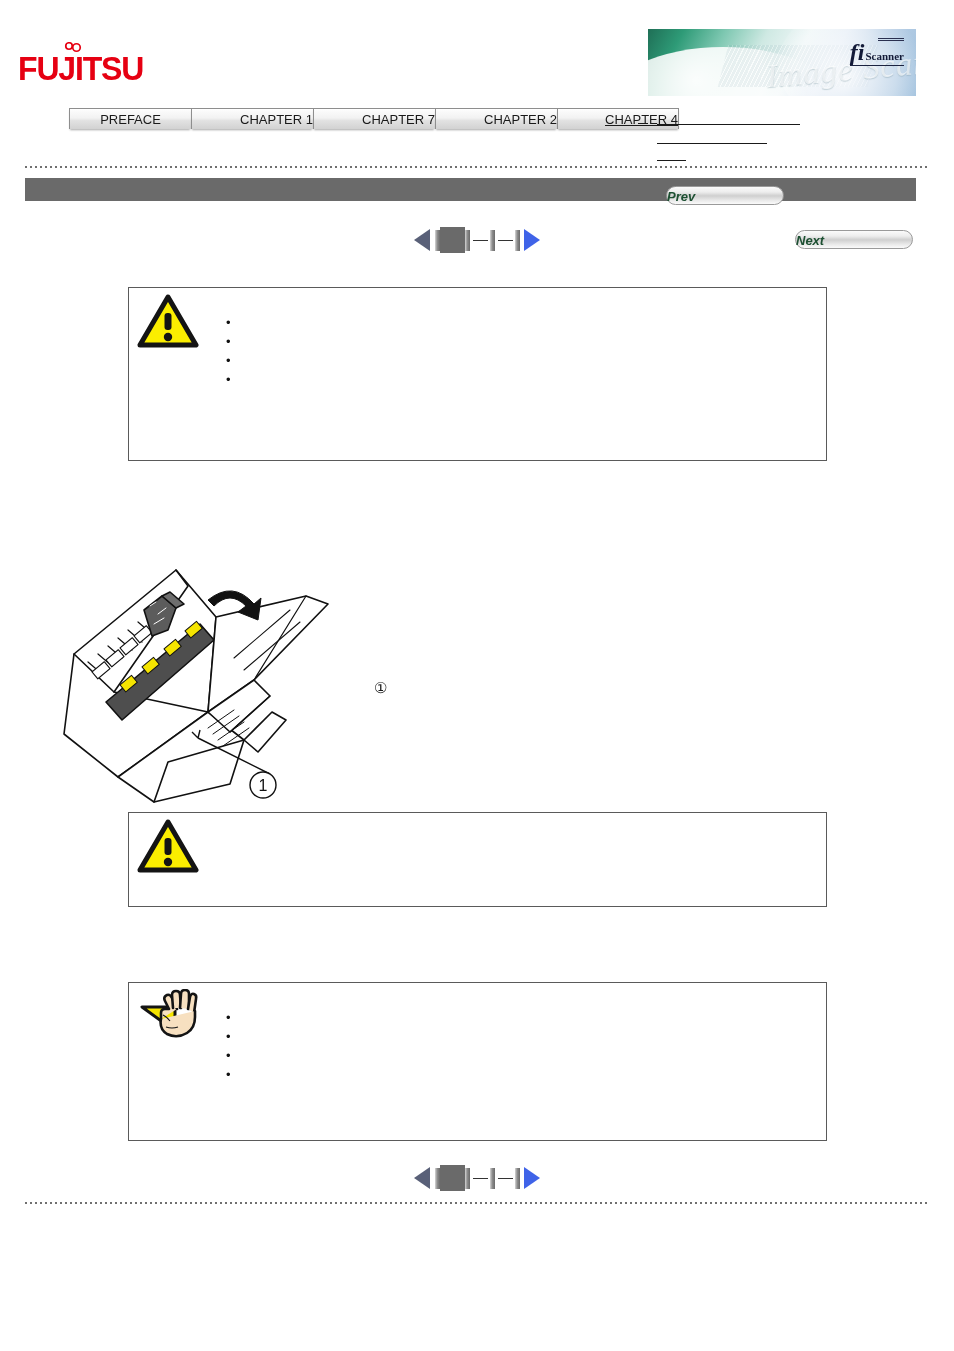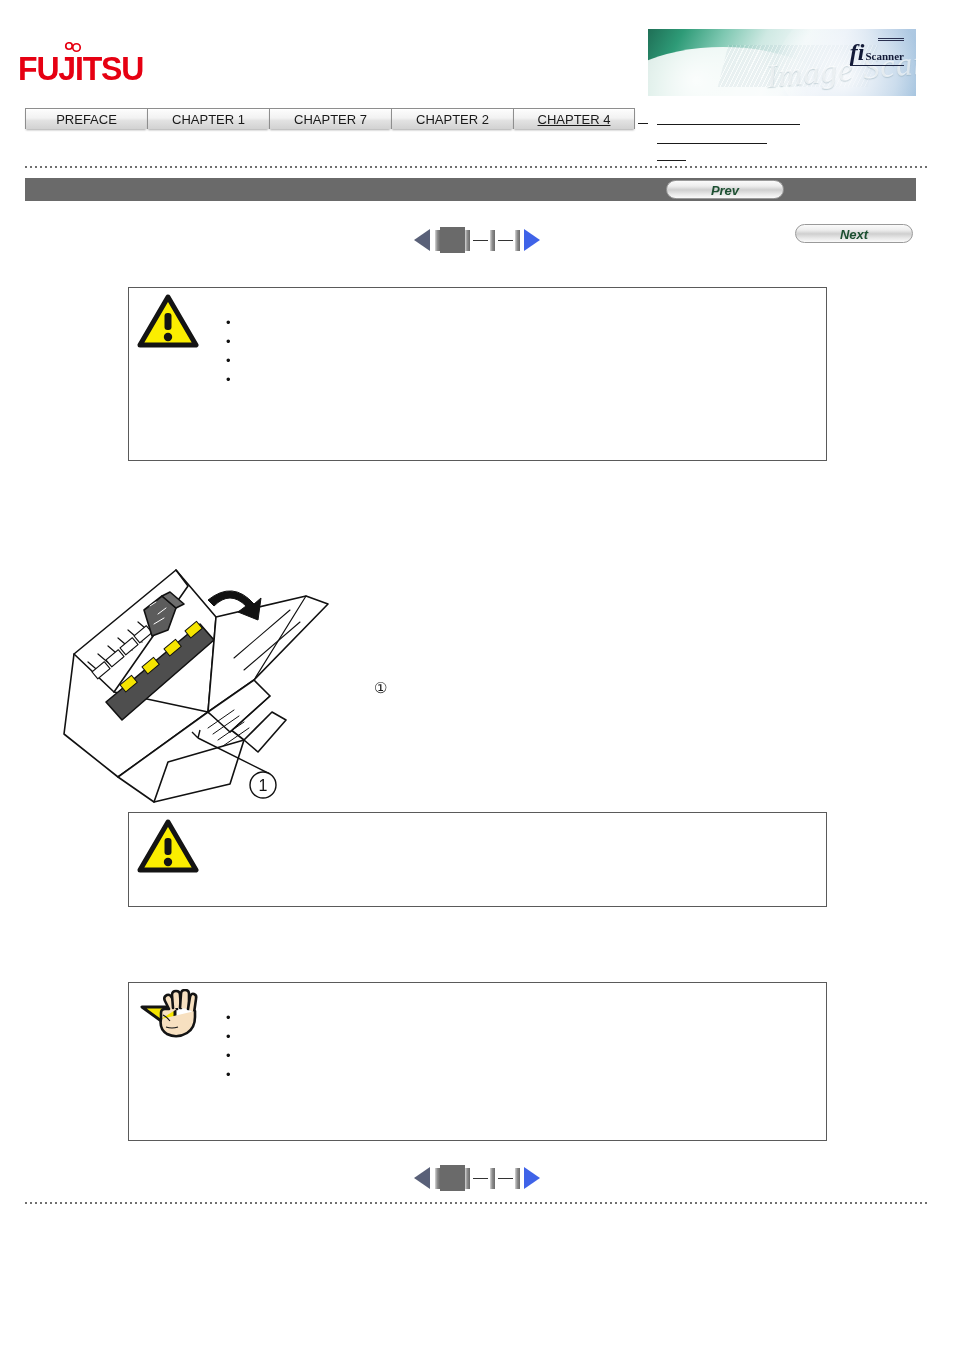--- a/index.html
+++ b/index.html
@@ -136,42 +136,42 @@
                 #2a3050 0px, #2a3050 1px, transparent 1px, transparent 2px);
   }
 
   
   #chapter-tabs {
     position: absolute;
     left: 25px;
     top: 108px;
     width: 612px;
   }
-  .tab-row { display: flex; }
+  .tab-row { display: flex; margin-left: 44px; }
   .tab {
     flex: 0 0 122px;
     height: 21px;
     line-height: 21px;
     text-align: center;
     font-size: 13px;
     color: #1a1a1a;
     background: linear-gradient(to bottom, #fdfdfd 0%, #f2f2f2 45%,
                 #e2e2e2 58%, #d2d2d2 100%);
     border: 1px solid #8e8e8e;
     border-right: none;
     box-shadow: inset 0 1px 0 #ffffff;
     box-sizing: border-box;
     cursor: pointer;
     white-space: nowrap;
     overflow: hidden;
   }
   .tab-row:first-child .tab { border-bottom: none; }
   .tab:last-child { border-right: 1px solid #8e8e8e; text-decoration: underline; }
   .tab-row:last-child .tab { box-shadow: inset 0 1px 0 #ffffff, 0 2px 2px -1px rgba(0,0,0,.35); }
-  .tab-row .tab + .tab { border-left: 1px solid #8e8e8e; }
+  .tab-row .tab + .tab { border-left: 1px solid #8e8e8e; text-align: right; }
 
   
   #breadcrumb-lines { position: absolute; left: 638px; top: 110px; width: 300px; height: 52px; }
   #breadcrumb-lines .dash {
     position: absolute; left: 0; top: 13px; width: 10px; height: 0;
     border-top: 1.5px solid #1a1a1a;
   }
   #breadcrumb-lines .rule {
     position: absolute; left: 19px; height: 0; border-top: 1.5px solid #1a1a1a;
   }
@@ -195,25 +195,24 @@
   #toolbar {
     position: absolute;
     left: 25px;
     top: 178px;
     width: 891px;
     height: 23px;
     background: #6a6a6a;
   }
   #toolbar .navbtn {
     position: absolute;
-    top: 2px;
+    top: 8px;
     width: 118px;
     height: 19px;
     line-height: 19px;
-    text-align: center;
     font-size: 13px;
     font-weight: bold;
     font-style: italic;
     color: #1d5032;
     border-radius: 11px;
     background: linear-gradient(to bottom, #fbfbfb 0%, #ededed 30%,
                 #cfcfcf 52%, #e9e9e9 78%, #fafafa 100%);
     border: 1px solid #9a9a9a;
     box-sizing: border-box;
     cursor: pointer;

